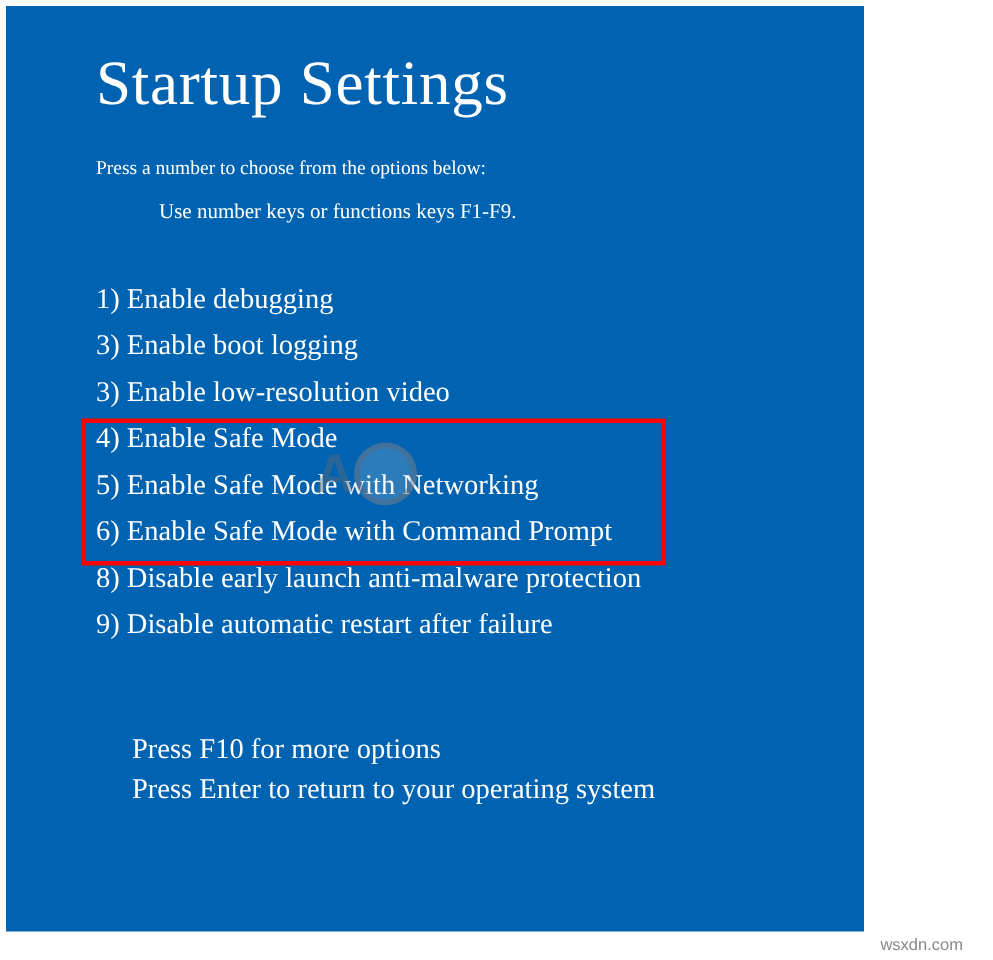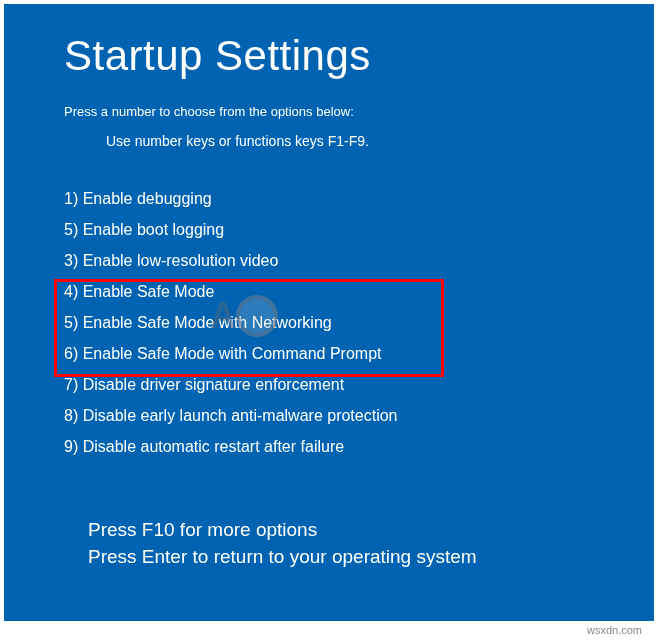--- a/index.html
+++ b/index.html
@@ -11,26 +11,27 @@
       width: 662px;
       height: 640px;
       background: #ffffff;
       font-family: "Segoe UI Light", "Segoe UI", Arial, sans-serif;
       position: relative;
     }
     .screen {
       position: absolute;
       top: 4px;
       left: 4px;
-      width: 650px;
+      width: 572px;
       height: 617px;
       background: #0063b1;
       padding: 28px 52px 20px 60px;
       color: #ffffff;
       overflow: hidden;
+      font-family: Liberation Serif, serif;
     }
     .title {
       font-size: 42px;
       font-weight: 300;
       margin-bottom: 24px;
       letter-spacing: 0.5px;
     }
     .subtitle {
       font-size: 13px;
       font-weight: 300;
@@ -40,21 +41,21 @@
       font-size: 14px;
       font-weight: 300;
       margin-bottom: 34px;
       margin-left: 42px;
     }
     .options {
       margin-bottom: 54px;
       position: relative;
     }
     .option {
-      font-size: 16px;
+      font-size: 19px;
       font-weight: 300;
       line-height: 31px;
     }
     .footer-line {
       font-size: 19px;
       font-weight: 300;
       line-height: 27px;
       margin-left: 24px;
     }
     .highlight-box {
@@ -101,26 +102,25 @@
 </head>
 <body>
 
 <div class="screen">
   <h1 class="title">Startup Settings</h1>
   <div class="subtitle">Press a number to choose from the options below:</div>
   <div class="hint">Use number keys or functions keys F1-F9.</div>
 
   <div class="options">
     <div class="option">1) Enable debugging</div>
-    <div class="option">5) Enable boot logging</div>
+    <div class="option">3) Enable boot logging</div>
     <div class="option">3) Enable low-resolution video</div>
     <div class="option">4) Enable Safe Mode</div>
     <div class="option">5) Enable Safe Mode with Networking</div>
     <div class="option">6) Enable Safe Mode with Command Prompt</div>
-    <div class="option">7) Disable driver signature enforcement</div>
     <div class="option">8) Disable early launch anti-malware protection</div>
     <div class="option">9) Disable automatic restart after failure</div>
   </div>
 
   <div class="footer-line">Press F10 for more options</div>
   <div class="footer-line">Press Enter to return to your operating system</div>
 </div>
 
 <div class="highlight-box"></div>
 

